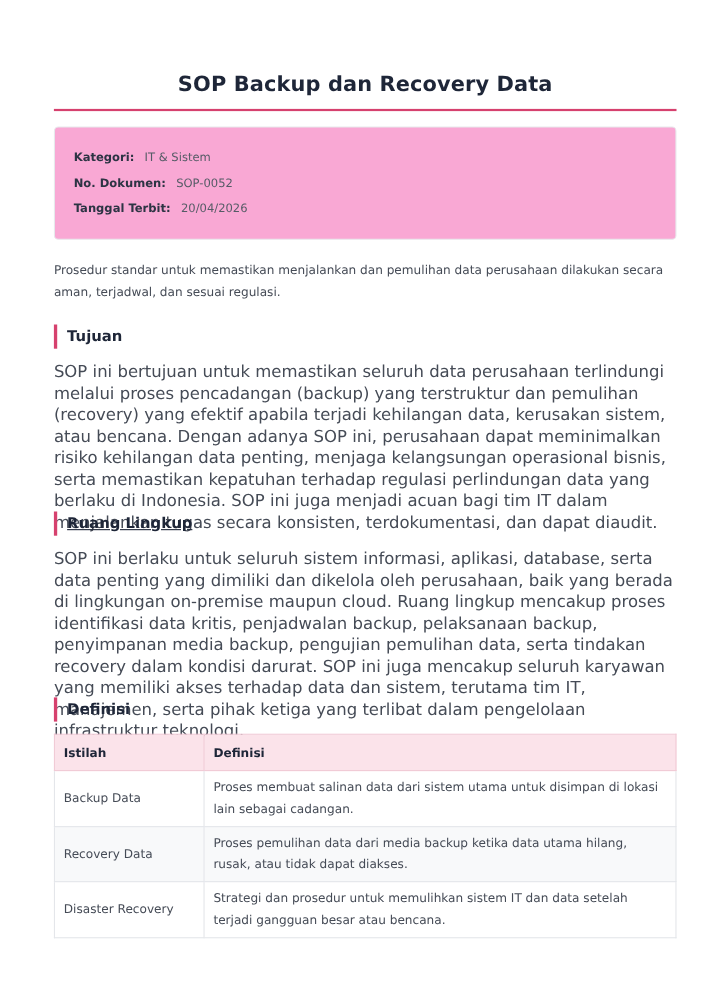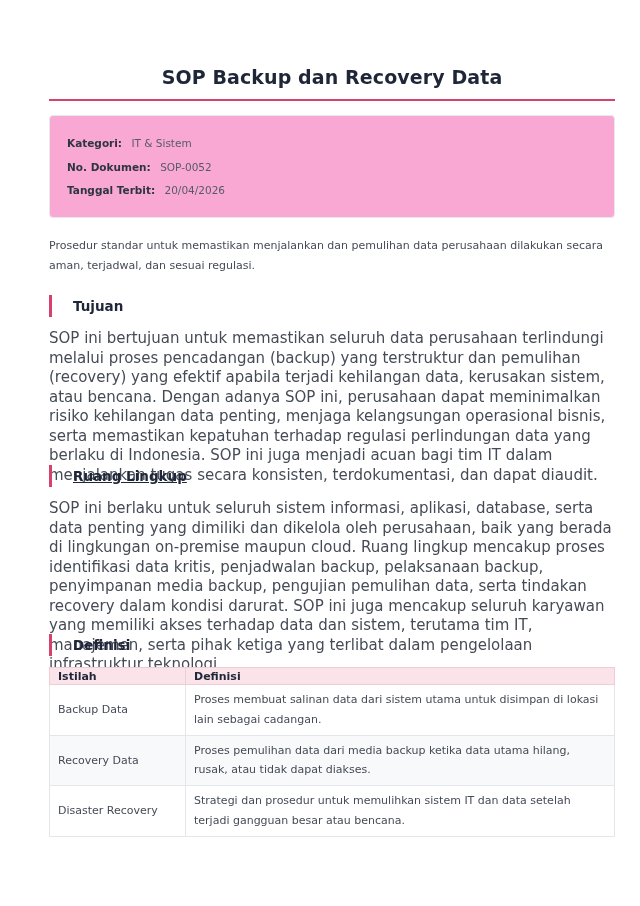--- a/index.html
+++ b/index.html
@@ -30,42 +30,42 @@
     }
     .meta-row { font-size: 10.5px; line-height: 20.5px; color: #555b66; height: 20.5px; white-space: nowrap; }
     .meta-row b { color: #2d3444; font-weight: bold; }
     .intro {
       position: absolute; left: 0; top: 224px; width: 566px;
       font-size: 11px; line-height: 19.5px; color: #454b56;
     }
     .h2 {
       position: absolute; left: 0; width: 566px; height: 22px;
       border-left: 3px solid #d6416e;
-      padding-left: 21px;
+      padding-left: 9px;
       font-size: 13.5px; font-weight: bold; color: #1e2638;
       line-height: 22px;
     }
     .para {
       position: absolute; left: 0; width: 566px;
       font-size: 15px; line-height: 19.5px; color: #454b56;
     }
     table.defs {
       position: absolute; left: 0; top: 655px; width: 566px;
       border-collapse: collapse;
       font-size: 11px; color: #454b56;
     }
     table.defs th, table.defs td {
       border: 1px solid #e4e6ea;
       text-align: left; vertical-align: middle;
       padding: 0 8px;
     }
     table.defs th {
       background: #fbe3ea;
       border-color: #f1cbd6;
-      height: 17px;
+      height: 33px;
       font-weight: bold; color: #1e2638; font-size: 11px;
     }
     table.defs td { height: 50.5px; line-height: 19.5px; }
     table.defs td.term { width: 136px; }
     table.defs tr.alt td { background: #f8f9fa; }
   </style>
 </head>
 <body>
 
 <div class="page">

